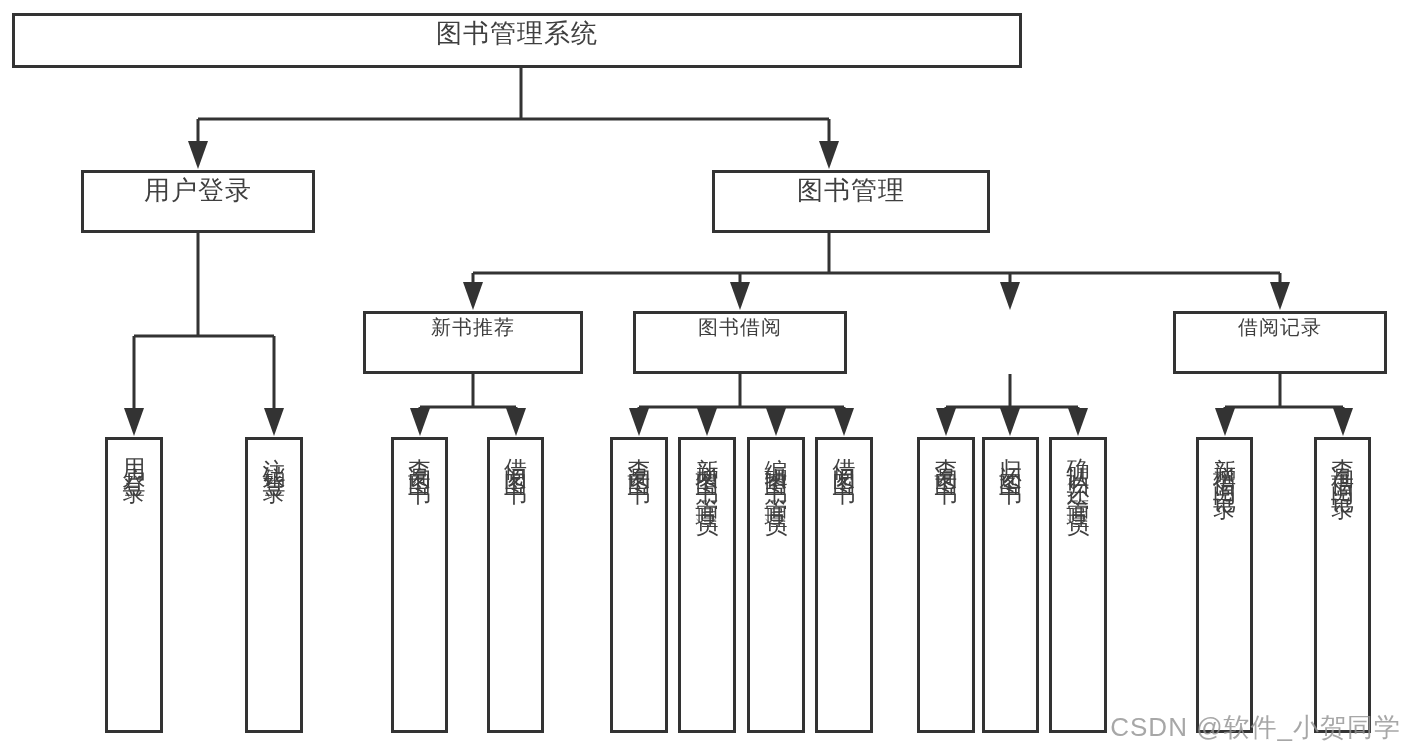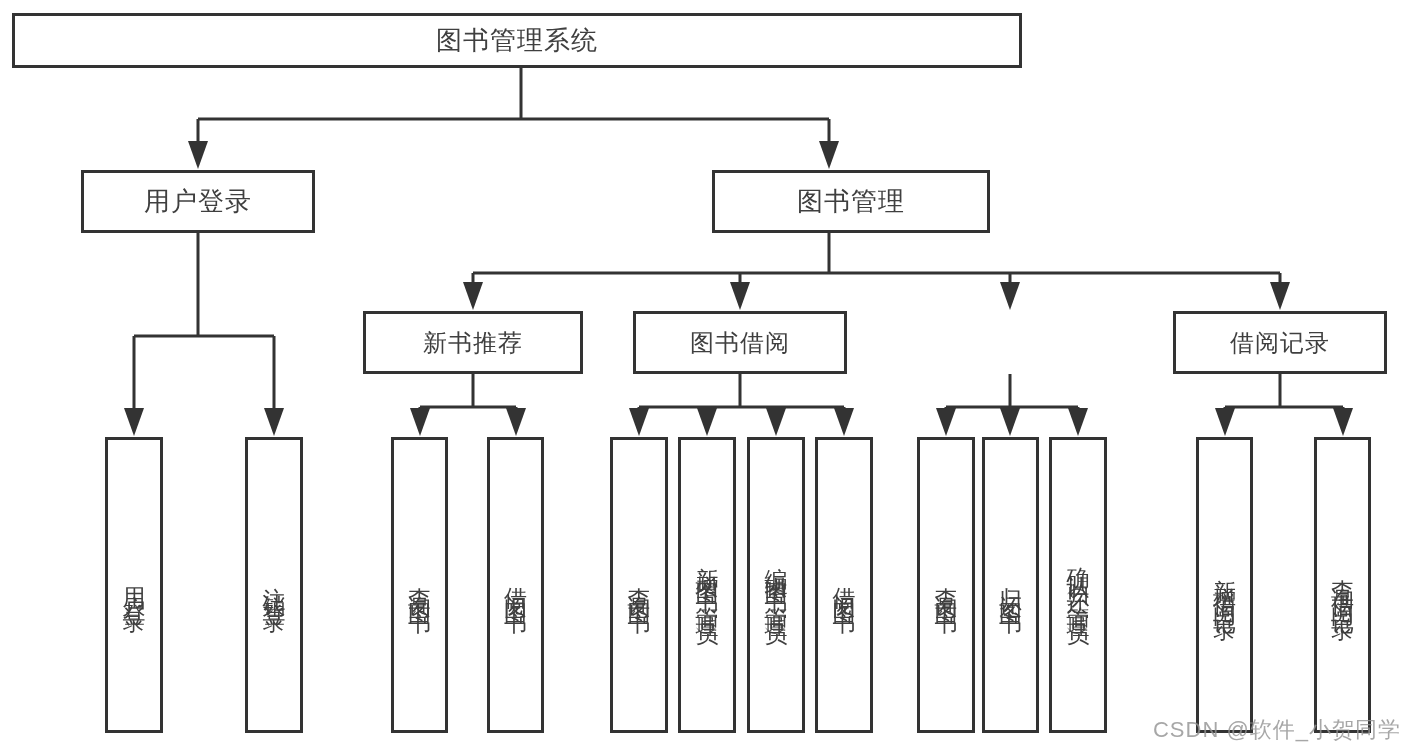--- a/index.html
+++ b/index.html
@@ -22,44 +22,44 @@
     width: 1405px;
     height: 747px;
     pointer-events: none;
   }
   .node {
     position: absolute;
     box-sizing: border-box;
     border: 3px solid #333333;
     background: #ffffff;
     display: flex;
-    align-items: center;
+    align-items: flex-start;
     justify-content: center;
     color: #3f3f3f;
   }
   .node.h span {
     white-space: nowrap;
     letter-spacing: 1px;
   }
   .node.root span { font-size: 26px; }
   .node.lvl2 span { font-size: 26px; }
-  .node.lvl3 span { font-size: 24px; }
+  .node.lvl3 span { font-size: 20px; }
   .node.v span {
     writing-mode: vertical-rl;
     text-orientation: mixed;
     font-size: 23px;
     letter-spacing: 8px;
     line-height: 1;
     white-space: nowrap;
   }
   .watermark {
     position: absolute;
     right: 4px;
     bottom: 2px;
-    font-size: 22px;
+    font-size: 26px;
     color: rgba(148, 148, 148, 0.82);
     letter-spacing: 1px;
     white-space: nowrap;
   }
 </style>
 </head>
 <body>
 
 <div class="canvas">
 

